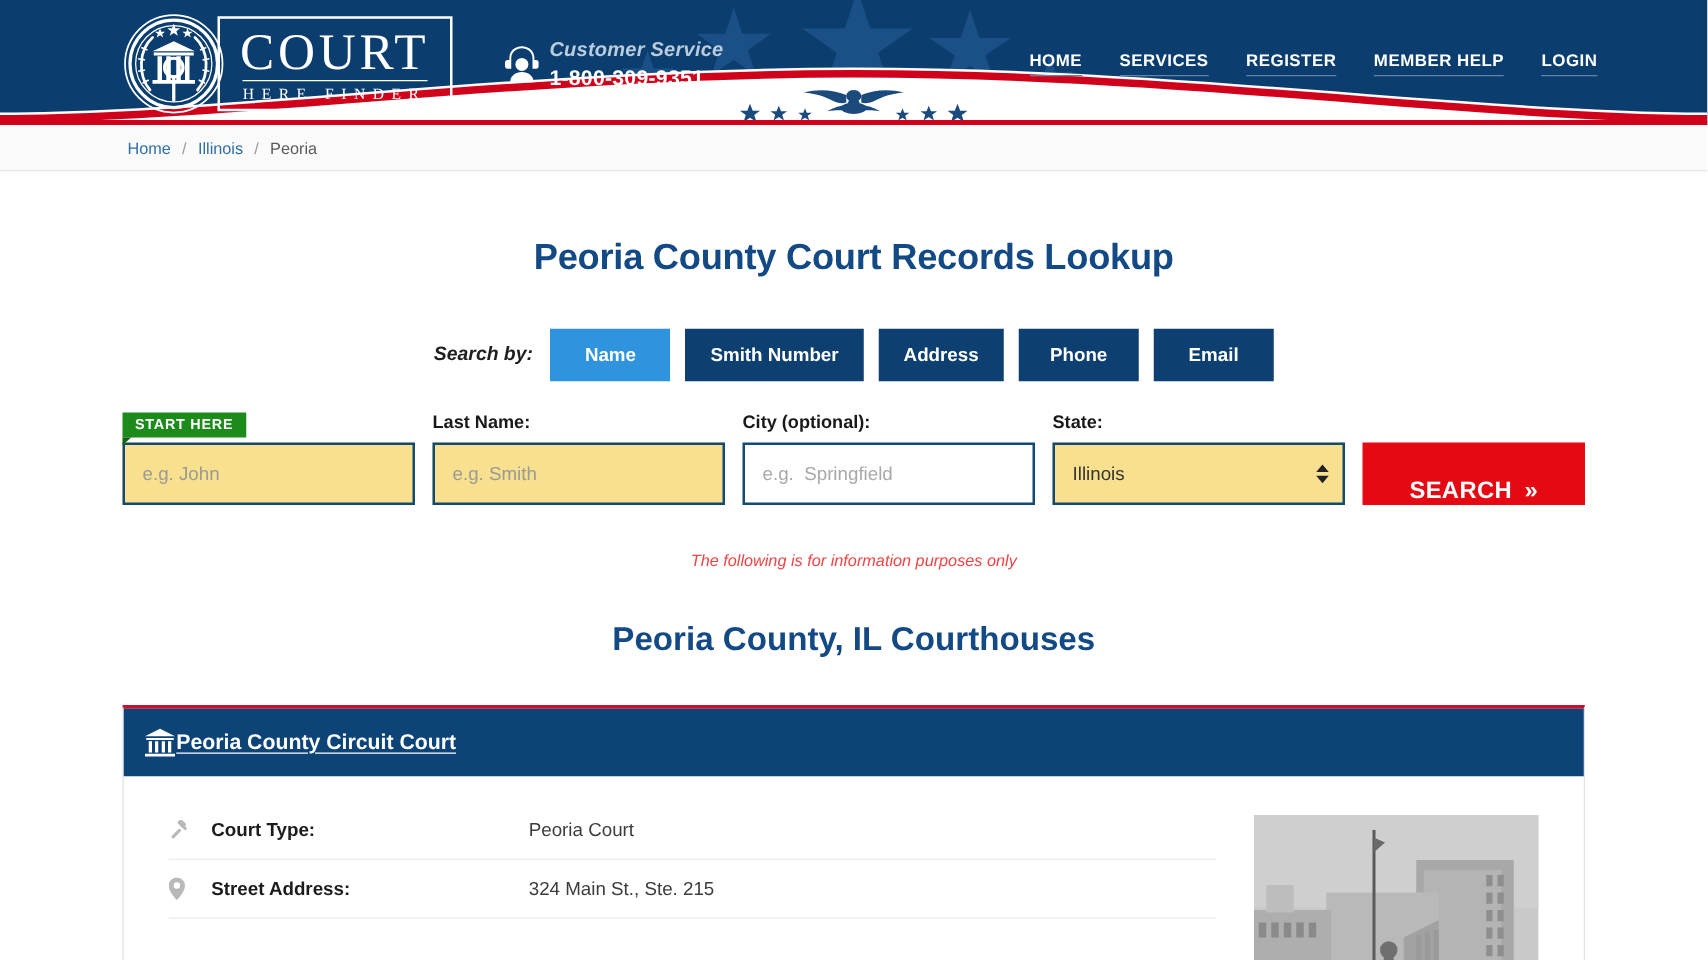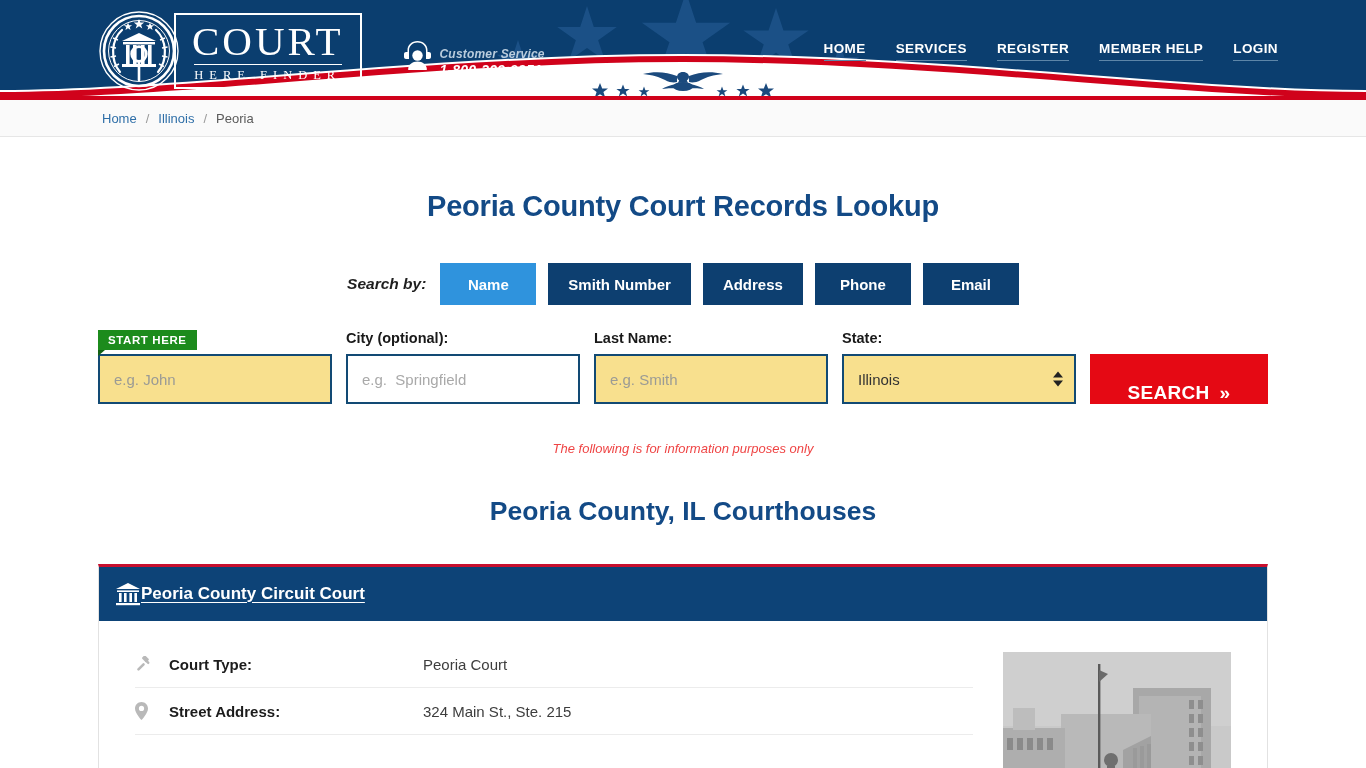--- a/index.html
+++ b/index.html
@@ -56,25 +56,25 @@
     font-size: 12.5px; letter-spacing: 6px; line-height: 1;
   }
 
   
   .cs {
     display: flex; align-items: center; gap: 9px;
     margin-left: 42px; margin-top: 30px;
   }
   .cs-icon { width: 27px; height: 30px; flex: none; }
   .cs-label {
-    color: #b9ccdd; font-size: 12px; font-style: italic;
-    font-weight: bold; letter-spacing: .2px; line-height: 1.35; margin-top: 16px;
+    color: #b9ccdd; font-size: 16px; font-style: italic;
+    font-weight: bold; letter-spacing: .2px; line-height: 1.35;
   }
   .cs-phone {
-    color: #ffffff; font-size: 14px; font-style: italic;
+    color: #ffffff; font-size: 17px; 
     font-weight: bold; letter-spacing: .2px; line-height: 1.25;
   }
 
   
   .nav {
     margin-left: auto; margin-right: 88px; margin-top: 41px;
     display: flex; align-items: center; gap: 30px;
   }
   .nav a {
     color: #ffffff; font-size: 13.5px; font-weight: bold;
@@ -362,27 +362,27 @@
 <div class="form-zone">
   <div class="start-here">START HERE</div>
 
   <div class="form-row">
     <div class="fld">
       <label class="fld-label">First Name:</label>
       <input class="inp yellow f-first" type="text" placeholder="e.g. John" style="">
     </div>
 
     <div class="fld">
+      <label class="fld-label">Last Name:</label>
+      <input class="inp yellow f-last" type="text" placeholder="e.g. Smith" style="">
+    </div>
+
+    <div class="fld">
       <label class="fld-label">City (optional):</label>
       <input class="inp white f-city" type="text" placeholder="e.g.  Springfield" style="">
-    </div>
-
-    <div class="fld">
-      <label class="fld-label">Last Name:</label>
-      <input class="inp yellow f-last" type="text" placeholder="e.g. Smith" style="">
     </div>
 
     <div class="fld">
       <label class="fld-label">State:</label>
       <div class="sel-wrap">
         <select class="sel">
           <option>Illinois</option>
         </select>
         <span class="sel-arrows">
             <i class="up"></i>

